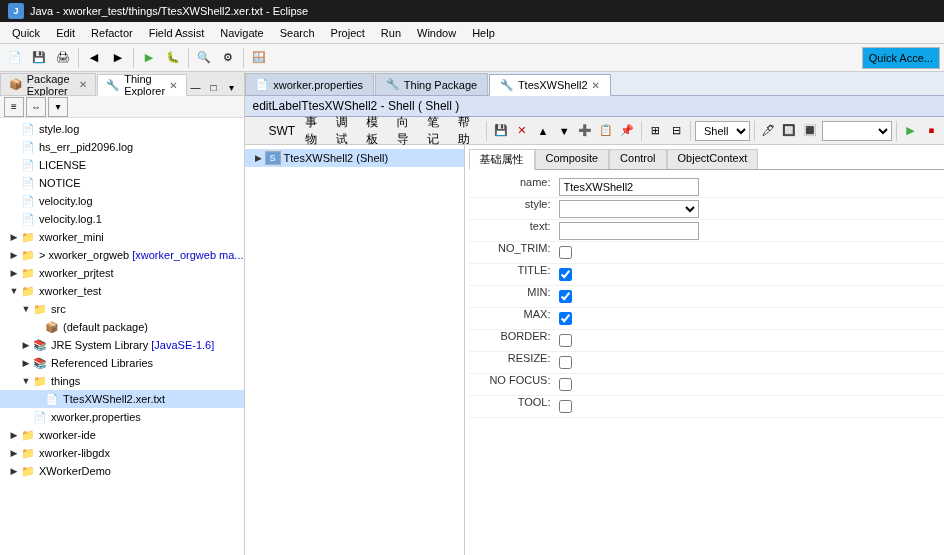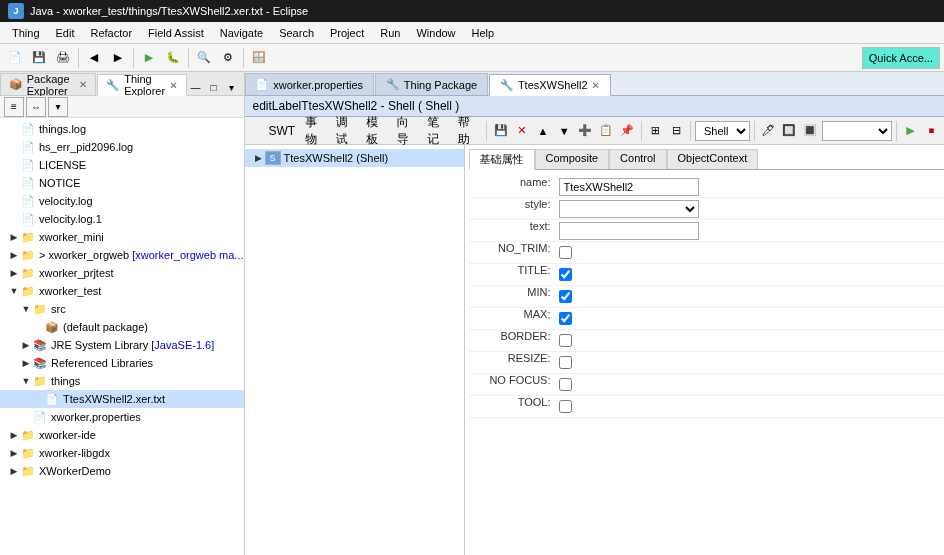--- a/index.html
+++ b/index.html
@@ -50,21 +50,21 @@
       border: 1px solid transparent;
       background: transparent;
       cursor: pointer;
       display: flex; align-items: center; justify-content: center;
       font-size: 11px;
       border-radius: 2px;
     }
     .toolbar-sep { width: 1px; height: 20px; background: #ccc; margin: 0 2px; }
     .quick-access {
       margin-left: auto;
-      background: #5eead4;
+      background: #0ea5e9;
       border: 1px solid #bbb;
       height: 22px;
       padding: 0 6px;
       font-size: 11px;
       display: flex; align-items: center;
     }
 
     
     .main-layout {
       display: flex;
@@ -303,21 +303,21 @@
   </style>
 </head>
 <body>
 
 <div class="title-bar">
   <span class="title-bar-icon">J</span>
   <span>Java - xworker_test/things/TtesXWShell2.xer.txt - Eclipse</span>
 </div>
 
 <div class="menu-bar">
-  <span class="menu-item">Thing</span>
+  <span class="menu-item">Quick</span>
   <span class="menu-item">Edit</span>
   <span class="menu-item">Refactor</span>
   <span class="menu-item">Field Assist</span>
   <span class="menu-item">Navigate</span>
   <span class="menu-item">Search</span>
   <span class="menu-item">Project</span>
   <span class="menu-item">Run</span>
   <span class="menu-item">Window</span>
   <span class="menu-item">Help</span>
 </div>
@@ -367,21 +367,21 @@
       <button class="tab-ctrl-btn" style="width:20px;height:20px;border:1px solid #aaa;background:#f5f5f5;">≡</button>
       <button class="tab-ctrl-btn" style="width:20px;height:20px;border:1px solid #aaa;background:#f5f5f5;">⇔</button>
       <button class="tab-ctrl-btn" style="width:20px;height:20px;border:1px solid #aaa;background:#f5f5f5;">▾</button>
     </div>
 
     <div class="tree">
       <div class="tree-item">
         <span class="tree-indent" style="display:inline-block;width:4px"></span>
         <span class="tree-arrow">&nbsp;</span>
         <span class="tree-icon file-icon">📄</span>
-        <span class="tree-label">things.log</span>
+        <span class="tree-label">style.log</span>
       </div>
       <div class="tree-item">
         <span class="tree-indent" style="display:inline-block;width:4px"></span>
         <span class="tree-arrow">&nbsp;</span>
         <span class="tree-icon file-icon">📄</span>
         <span class="tree-label">hs_err_pid2096.log</span>
       </div>
       <div class="tree-item">
         <span class="tree-indent" style="display:inline-block;width:4px"></span>
         <span class="tree-arrow">&nbsp;</span>

